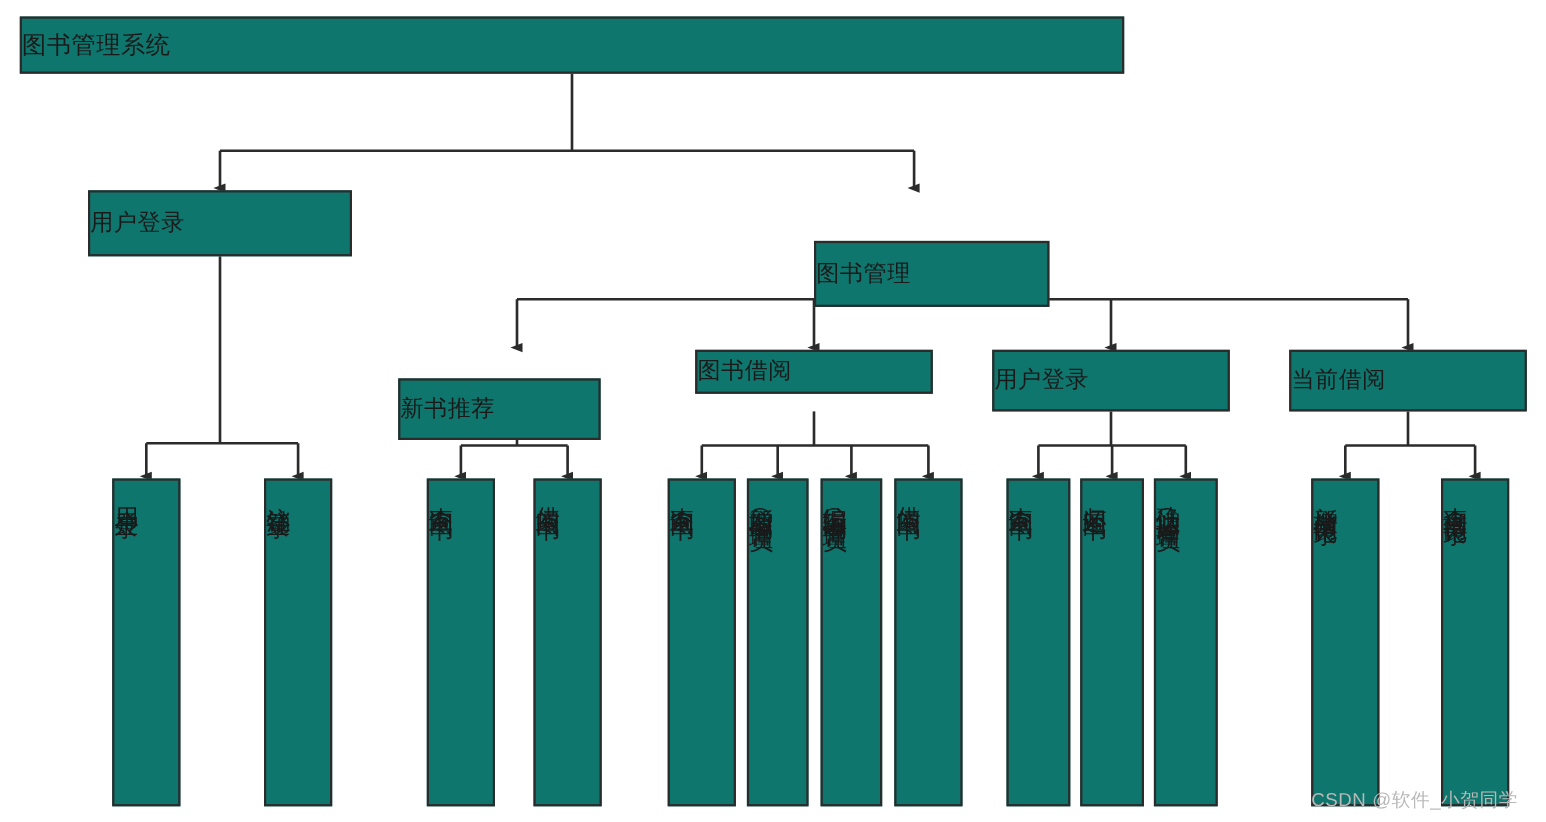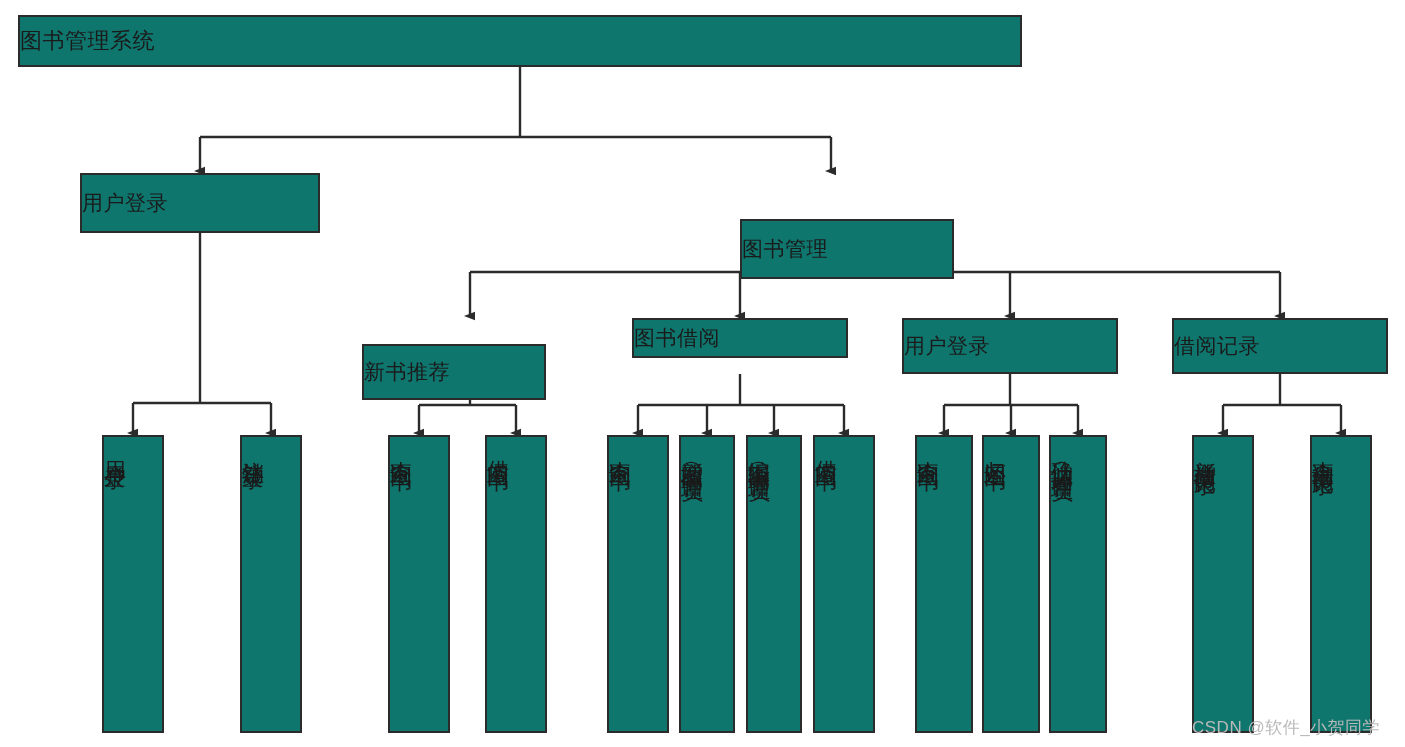--- a/index.html
+++ b/index.html
@@ -126,21 +126,21 @@
       <div class="node horiz" style="left: 362px; top: 318px; width: 184px; height: 56px; margin-top: 26px;">
         <span class="lbl">新书推荐</span>
       </div>
       <div class="node horiz" style="left: 632px; top: 318px; width: 216px; height: 40px;">
         <span class="lbl">图书借阅</span>
       </div>
       <div class="node horiz" style="left: 902px; top: 318px; width: 216px; height: 56px;">
         <span class="lbl">用户登录</span>
       </div>
       <div class="node horiz" style="left: 1172px; top: 318px; width: 216px; height: 56px;">
-        <span class="lbl">借阅记录</span>
+        <span class="lbl">当前借阅</span>
       </div>
       <div class="node vert" style="left: 102px; top: 435px; width: 62px; height: 298px;">
         <span class="lbl">用户登录</span>
       </div>
       <div class="node vert" style="left: 240px; top: 435px; width: 62px; height: 298px;">
         <span class="lbl">注销登录</span>
       </div>
       <div class="node vert" style="left: 388px; top: 435px; width: 62px; height: 298px;">
         <span class="lbl">查询图书</span>
       </div>

